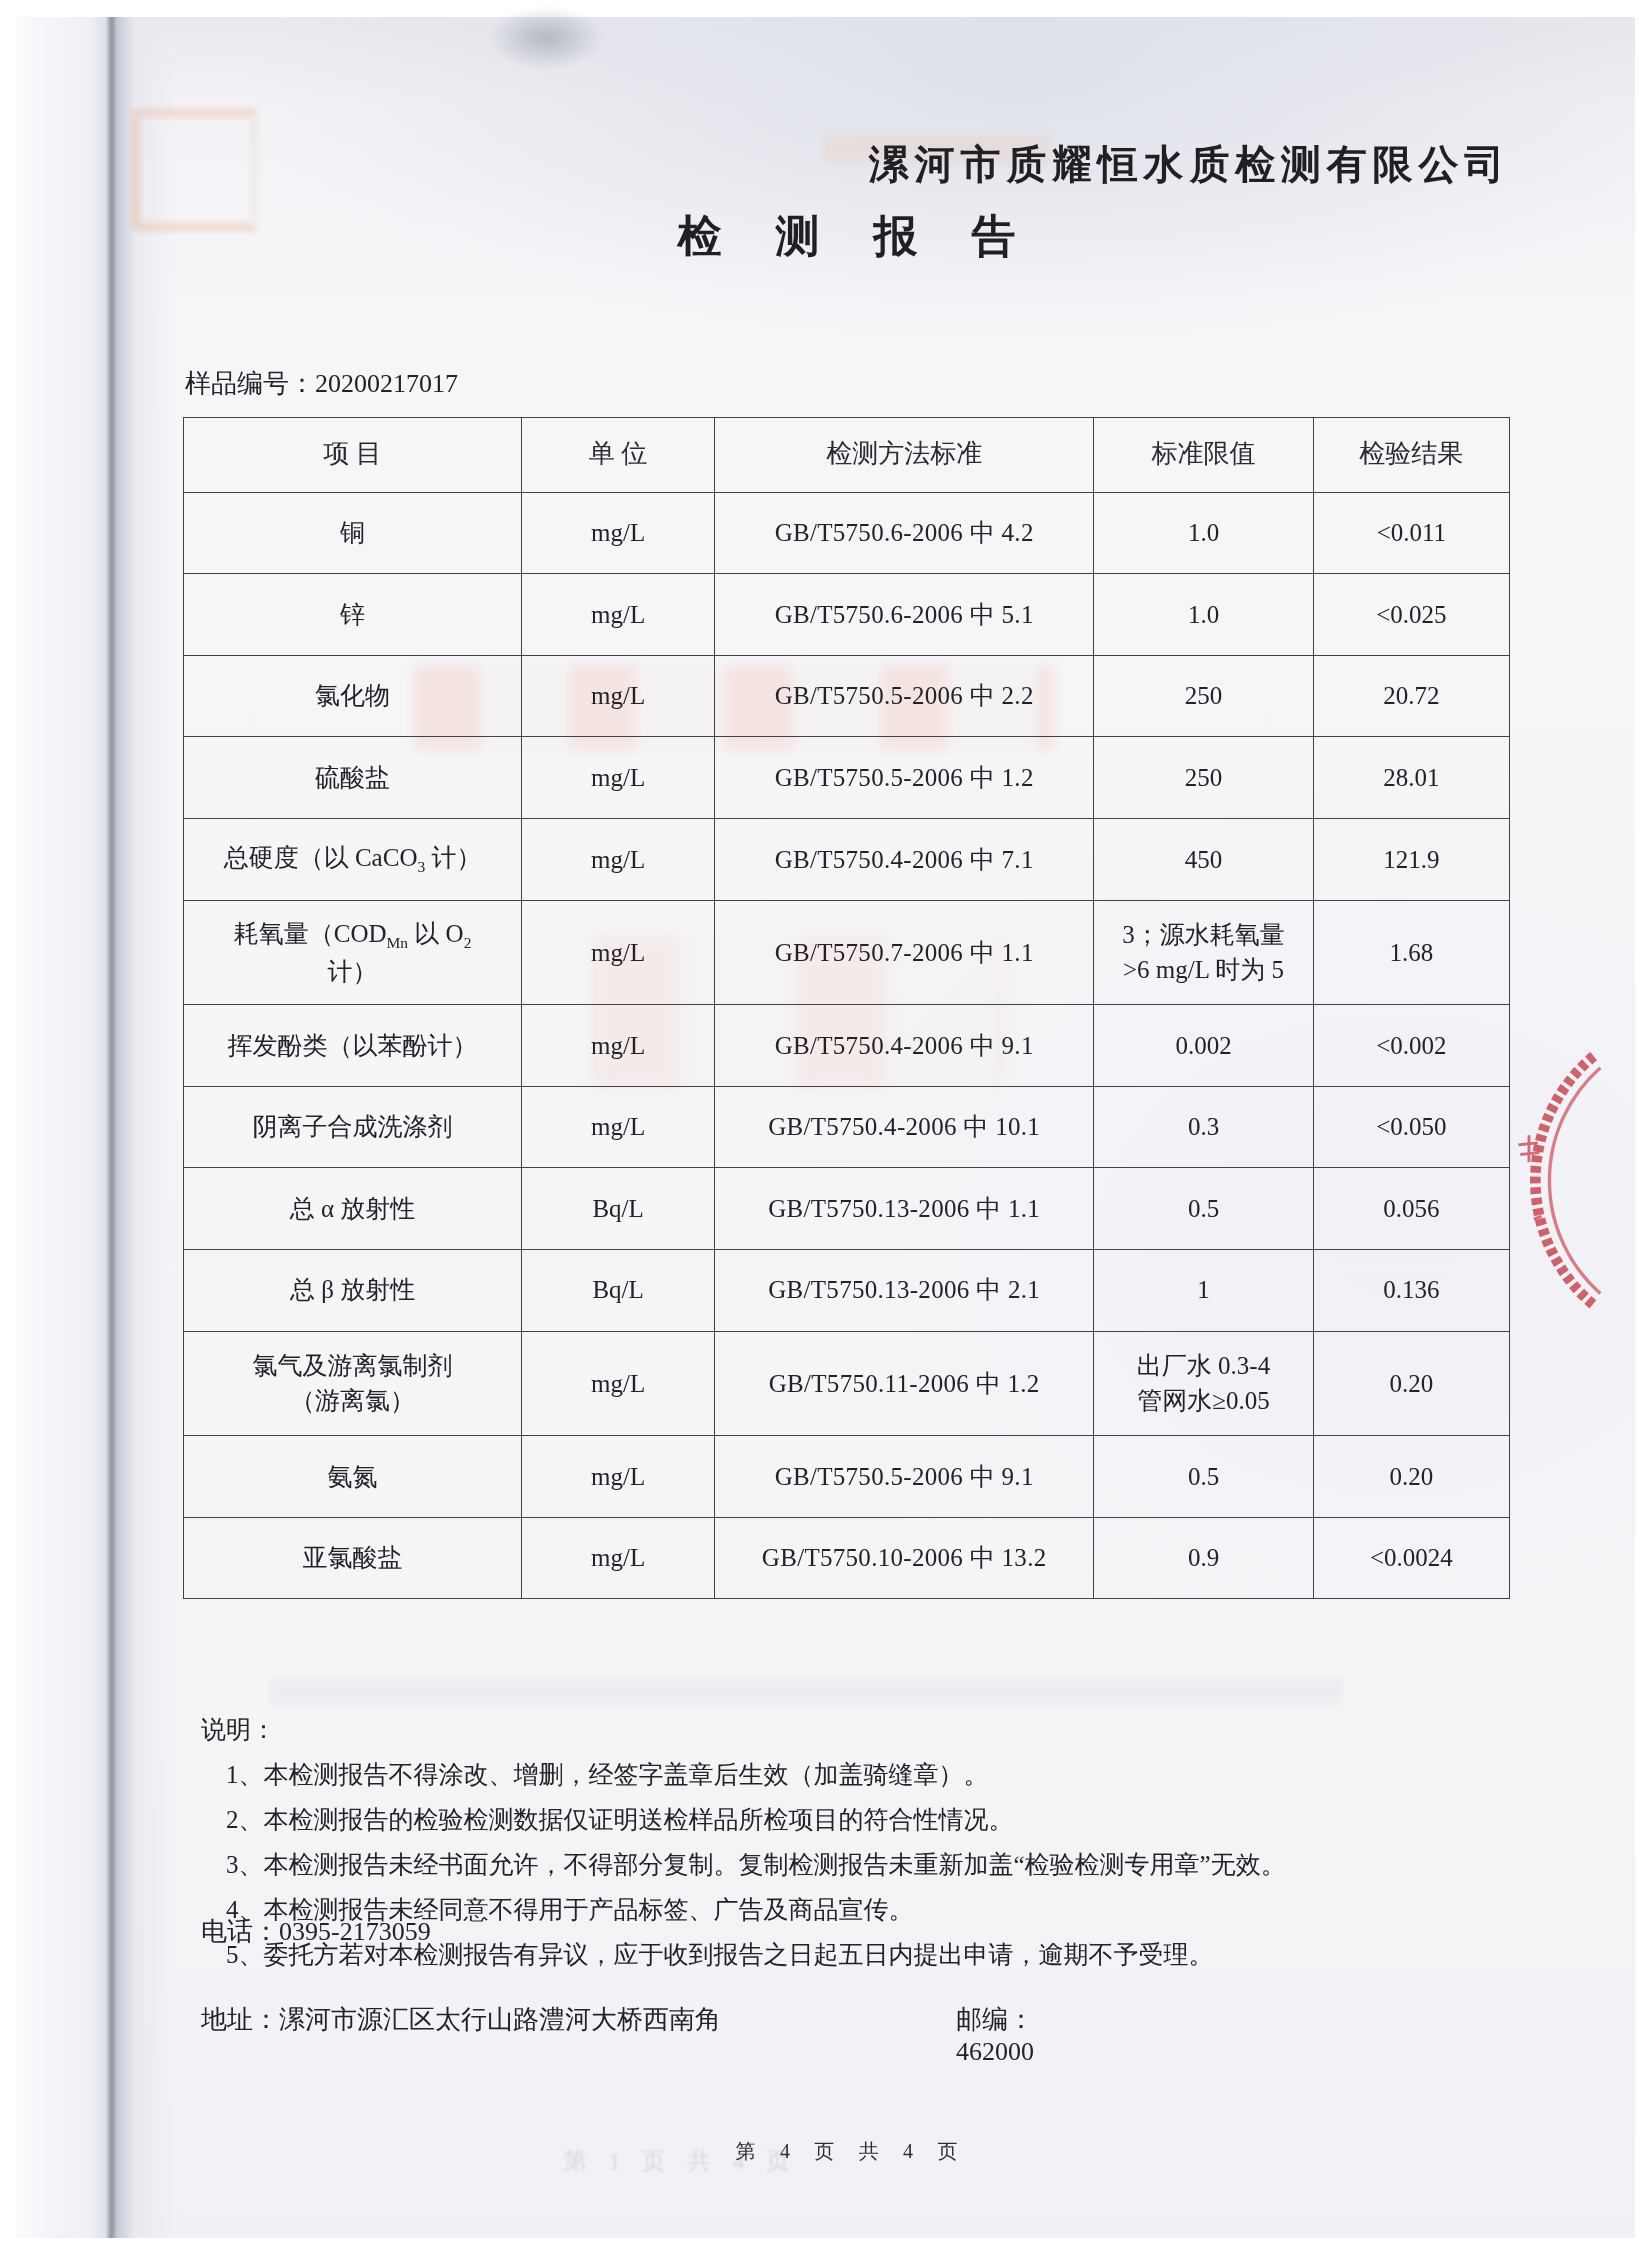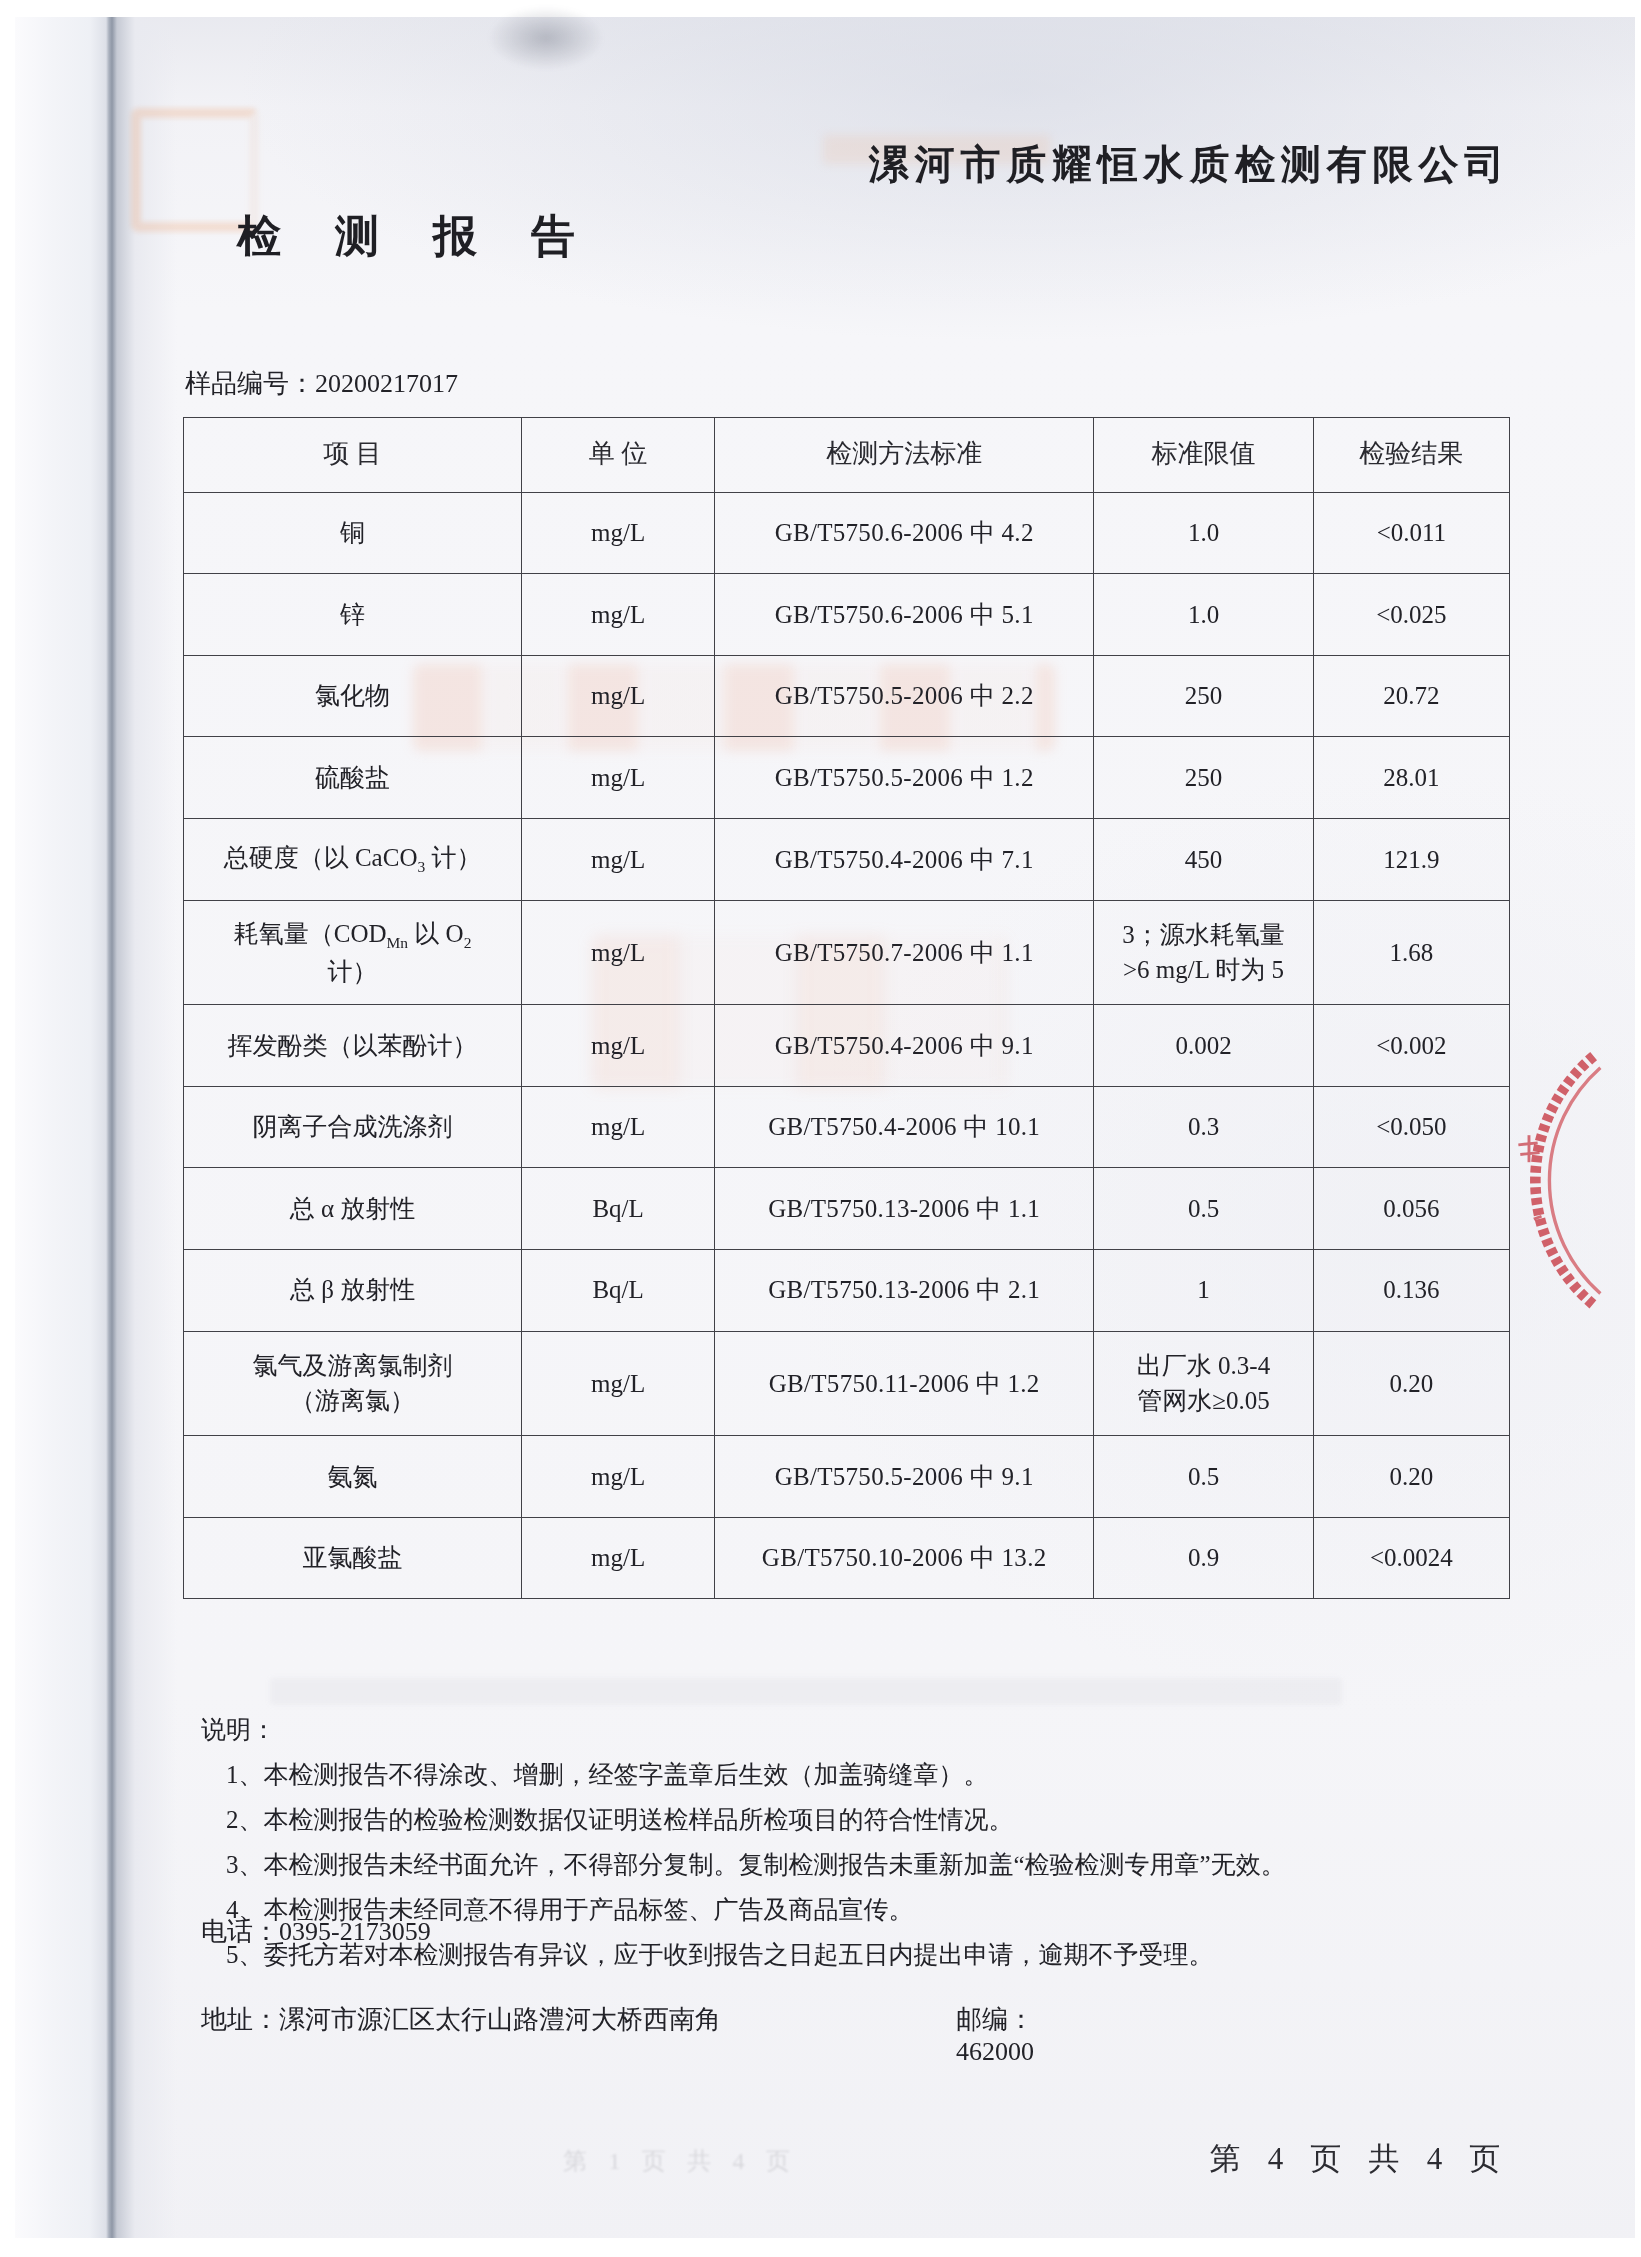--- a/index.html
+++ b/index.html
@@ -63,21 +63,21 @@
     left:563px; top:2145px; font-size:24px; letter-spacing:7.7px;
     color:#5a5a62; opacity:0.17; filter:blur(1px);
   }
 
   
   .company {
     position:absolute; left:183px; top:137px; width:1327px; text-align:right;
     font-size:40px; font-weight:600; letter-spacing:5.8px; color:#1f1f24;
   }
   .report-title {
-    position:absolute; left:183px; top:207px; width:1327px; 
+    position:absolute; left:183px; top:207px; width:1327px; text-align:center;
     font-size:44px; font-weight:600; letter-spacing:54px; text-indent:54px; color:#1f1f24;
   }
   .sample-line { position:absolute; left:185px; top:366px; font-size:26px; color:#222228;text-align:center; }
 
   
   table.results {
     position:absolute; left:183px; top:417px; width:1327px;
     border-collapse:collapse; table-layout:fixed;
     font-size:25px; color:#222228;
   }
@@ -94,22 +94,22 @@
   
   .notes { position:absolute; left:201px; top:1707px; width:1342px; font-size:25px; line-height:45px; color:#222228; }
   .notes .note-item { padding-left:25px; }
 
   
   .contact-line { position:absolute; left:201px; font-size:26px; color:#222228; }
   .row-address  { top:1958px;margin-top:44px; }
   .row-phone    { top:1914px;text-align:center; }
   .postcode     { position:absolute; left:755px; top:0; }
   .footer-page {
-    position:absolute; left:183px; top:2138px; width:1327px; text-align:right;
-    font-size:31px; letter-spacing:9.7px; text-indent:9.7px; color:#2c2c32;
+    position:absolute; left:183px; top:2138px; width:1327px; text-align:center;
+    font-size:20px; letter-spacing:9.7px; text-indent:9.7px; color:#2c2c32;
   }
 
   
   .stamp-wrap { position:absolute; left:1497px; top:1031px; width:145px; height:301px; }
 </style>
 </head>
 <body>
 
 <div class="page">
 

